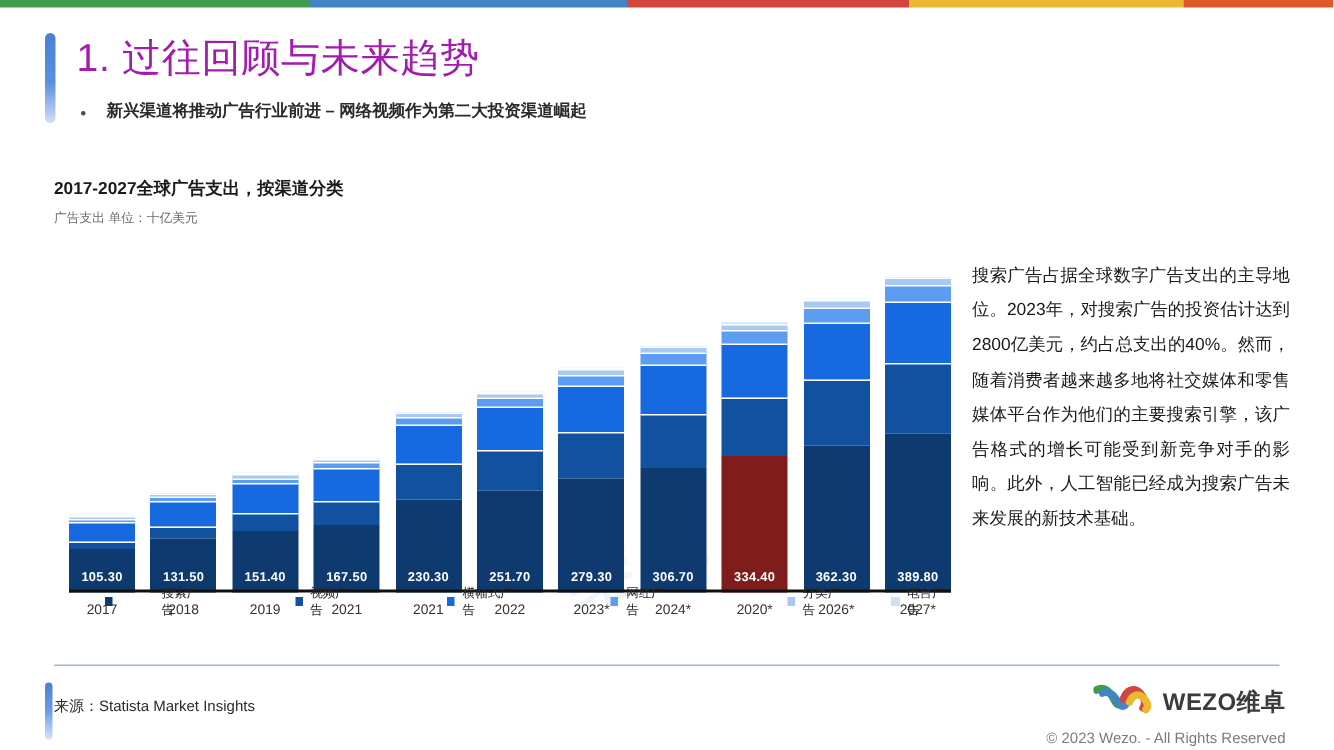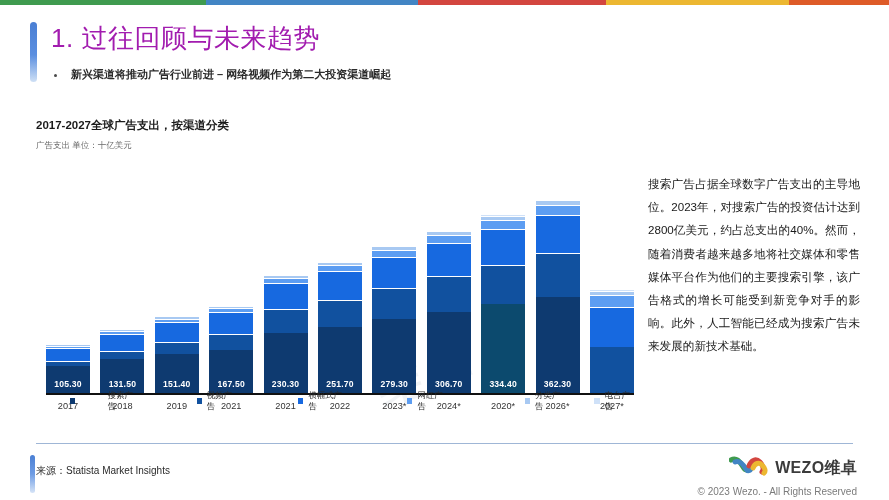--- a/index.html
+++ b/index.html
@@ -202,40 +202,43 @@
           <div class="seg base" style="height: 83.1137px; background: rgb(14, 58, 112);">
             <div class="val">306.70</div>
           </div>
         </div>
         <div class="barcol">
           <div class="seg" style="height: 1.35497px; background: rgb(207, 225, 248);"></div>
           <div class="seg" style="height: 4.0649px; background: rgb(168, 201, 242);"></div>
           <div class="seg" style="height: 9.21378px; background: rgb(92, 157, 242);"></div>
           <div class="seg" style="height: 36.0421px; background: rgb(23, 105, 224);"></div>
           <div class="seg" style="height: 39.5651px; background: rgb(17, 81, 159);"></div>
-          <div class="seg base" style="height: 90.6202px; background: #0c4a6e;">
+          <div class="seg base" style="height: 90.6202px; background: #7f1d1d;">
             <div class="val">334.40</div>
           </div>
         </div>
         <div class="barcol">
           <div class="seg" style="height: 1.35497px; background: rgb(207, 225, 248);"></div>
           <div class="seg" style="height: 4.3359px; background: rgb(168, 201, 242);"></div>
           <div class="seg" style="height: 10.2978px; background: rgb(92, 157, 242);"></div>
           <div class="seg" style="height: 38.2101px; background: rgb(23, 105, 224);"></div>
           <div class="seg" style="height: 43.63px; background: rgb(17, 81, 159);"></div>
           <div class="seg base" style="height: 98.181px; background: rgb(14, 58, 112);">
             <div class="val">362.30</div>
           </div>
         </div>
         <div class="barcol">
           <div class="seg" style="height: 1.35497px; background: rgb(207, 225, 248);"></div>
           <div class="seg" style="height: 4.60689px; background: rgb(168, 201, 242);"></div>
           <div class="seg" style="height: 11.3817px; background: rgb(92, 157, 242);"></div>
           <div class="seg" style="height: 40.649px; background: rgb(23, 105, 224);"></div>
           <div class="seg" style="height: 47.6949px; background: rgb(17, 81, 159);"></div>
+          <div class="seg base" style="height: 105.633px; background: rgb(14, 58, 112);">
+            <div class="val">389.80</div>
+          </div>
         </div>
       </div>
     <div class="axisline"></div>
     <div class="xlabels" id="xlabels">
         <span>2017</span>
         <span>2018</span>
         <span>2019</span>
         <span>2021</span>
         <span>2021</span>
         <span>2022</span>

